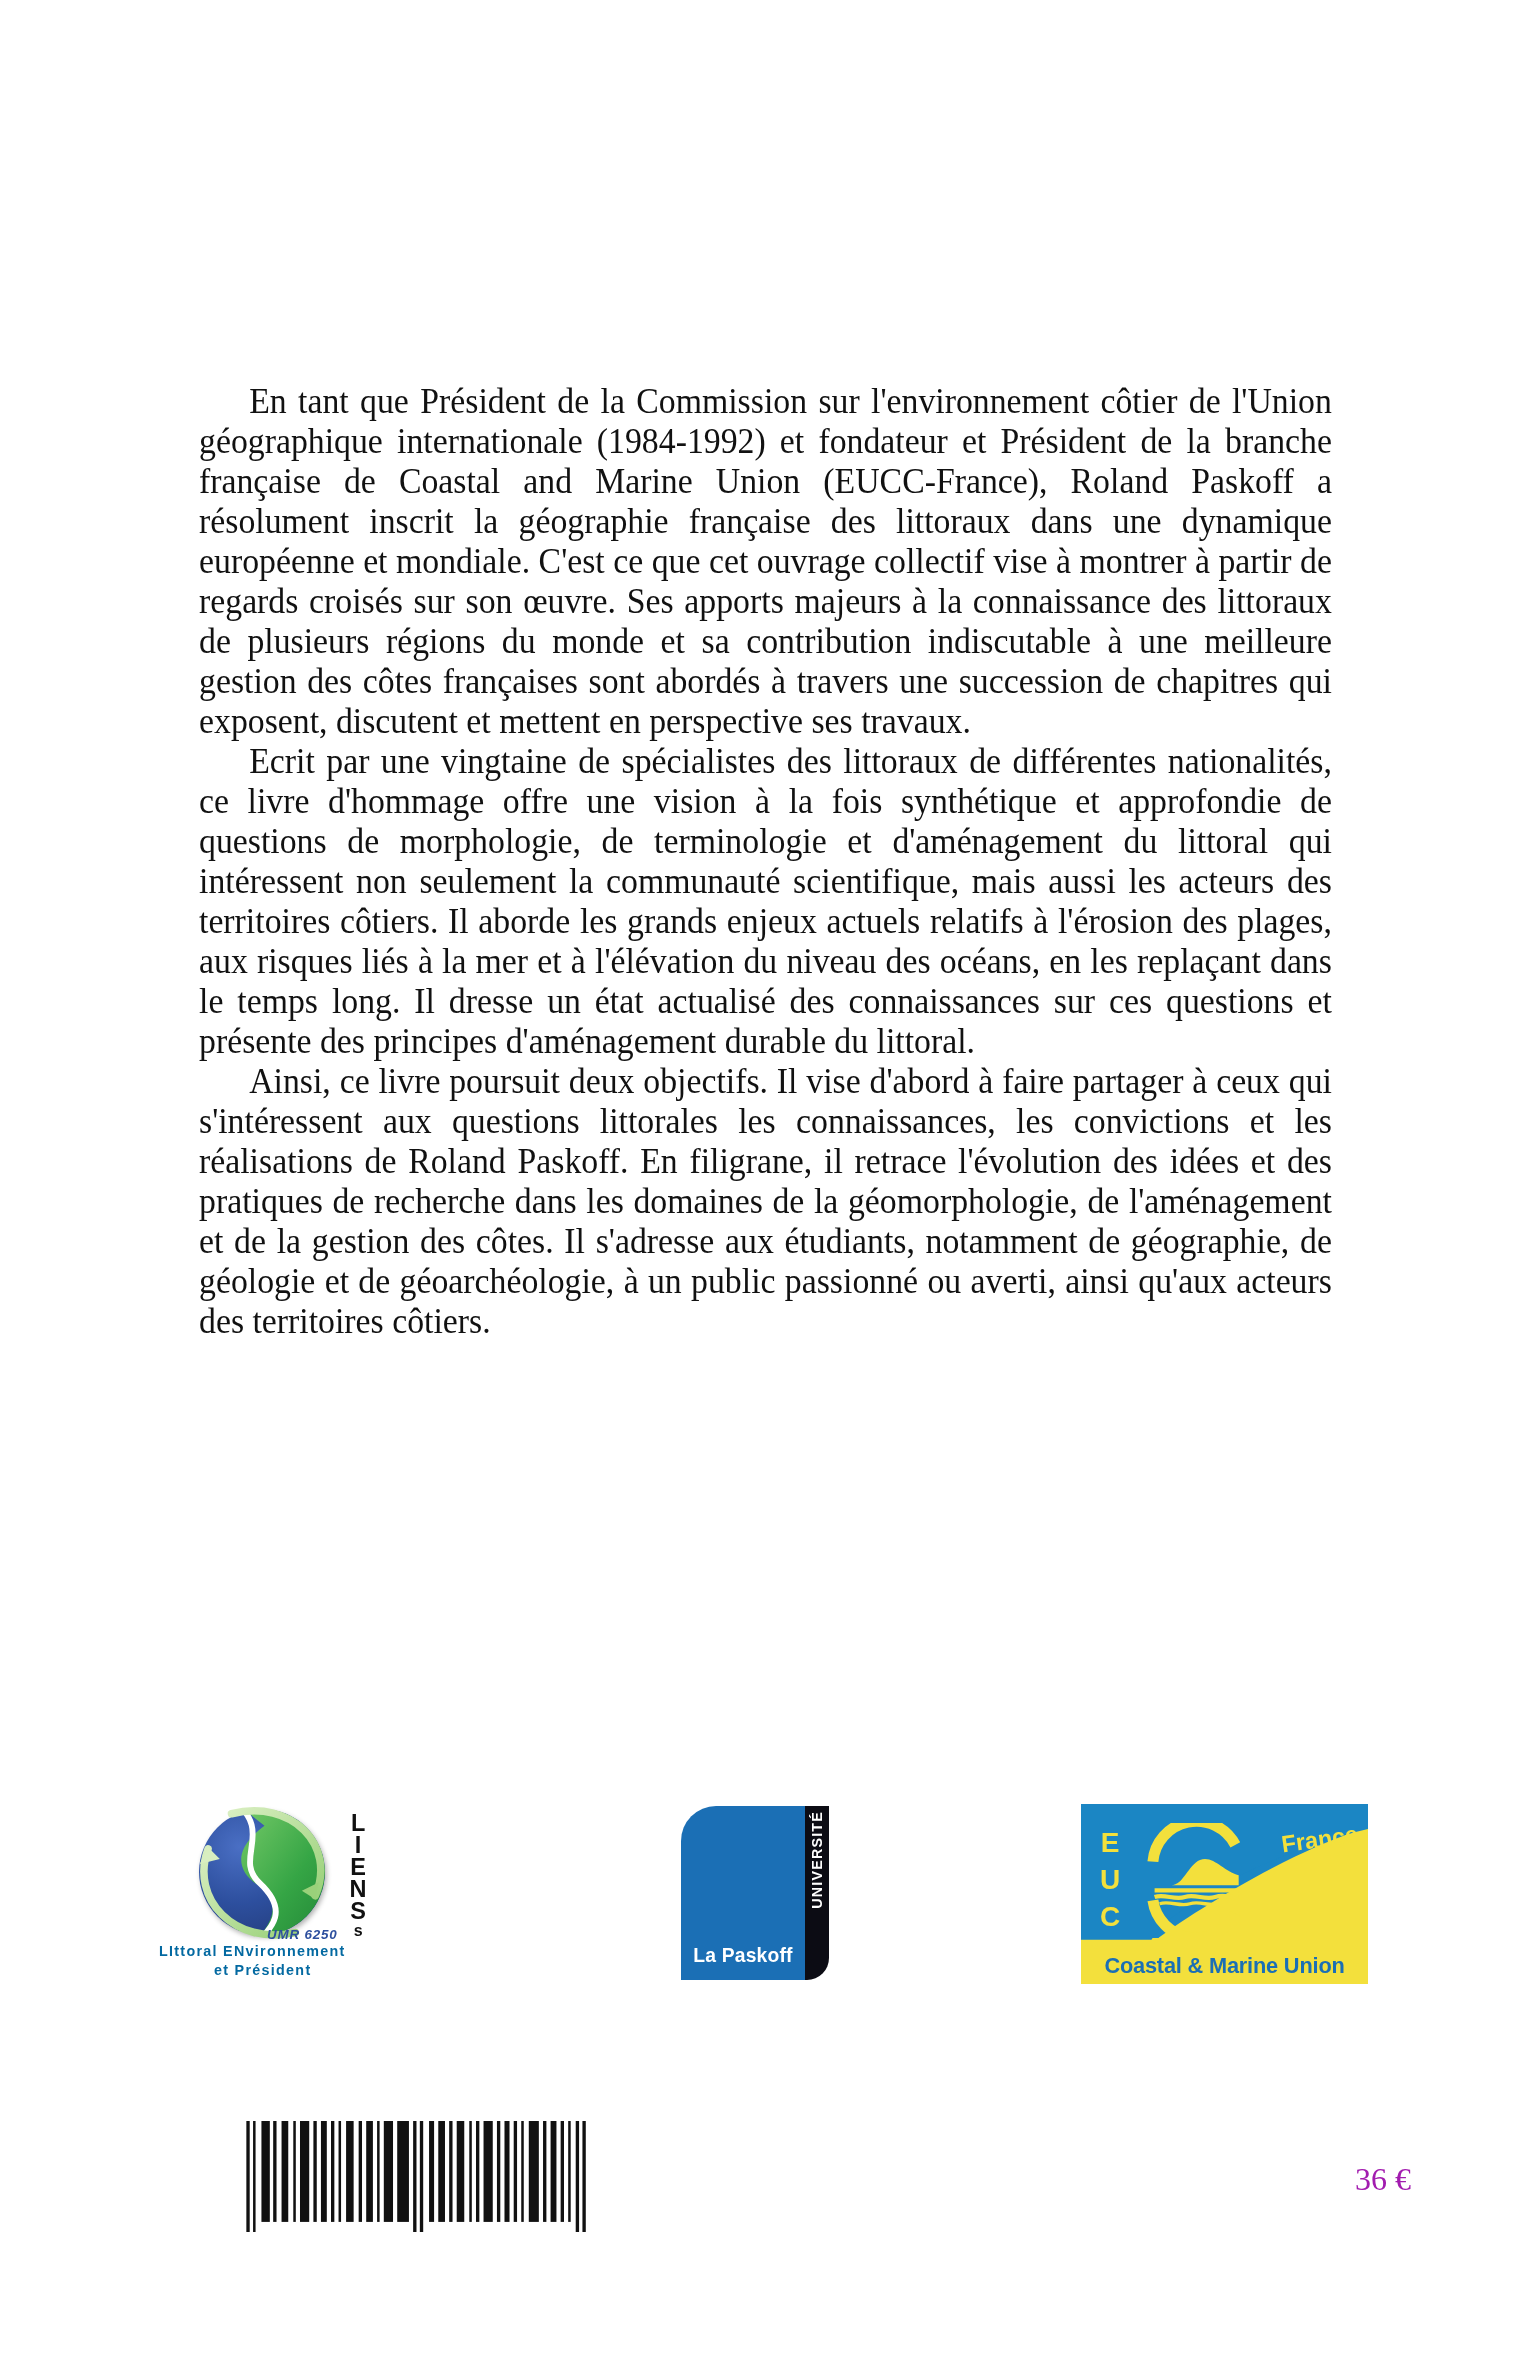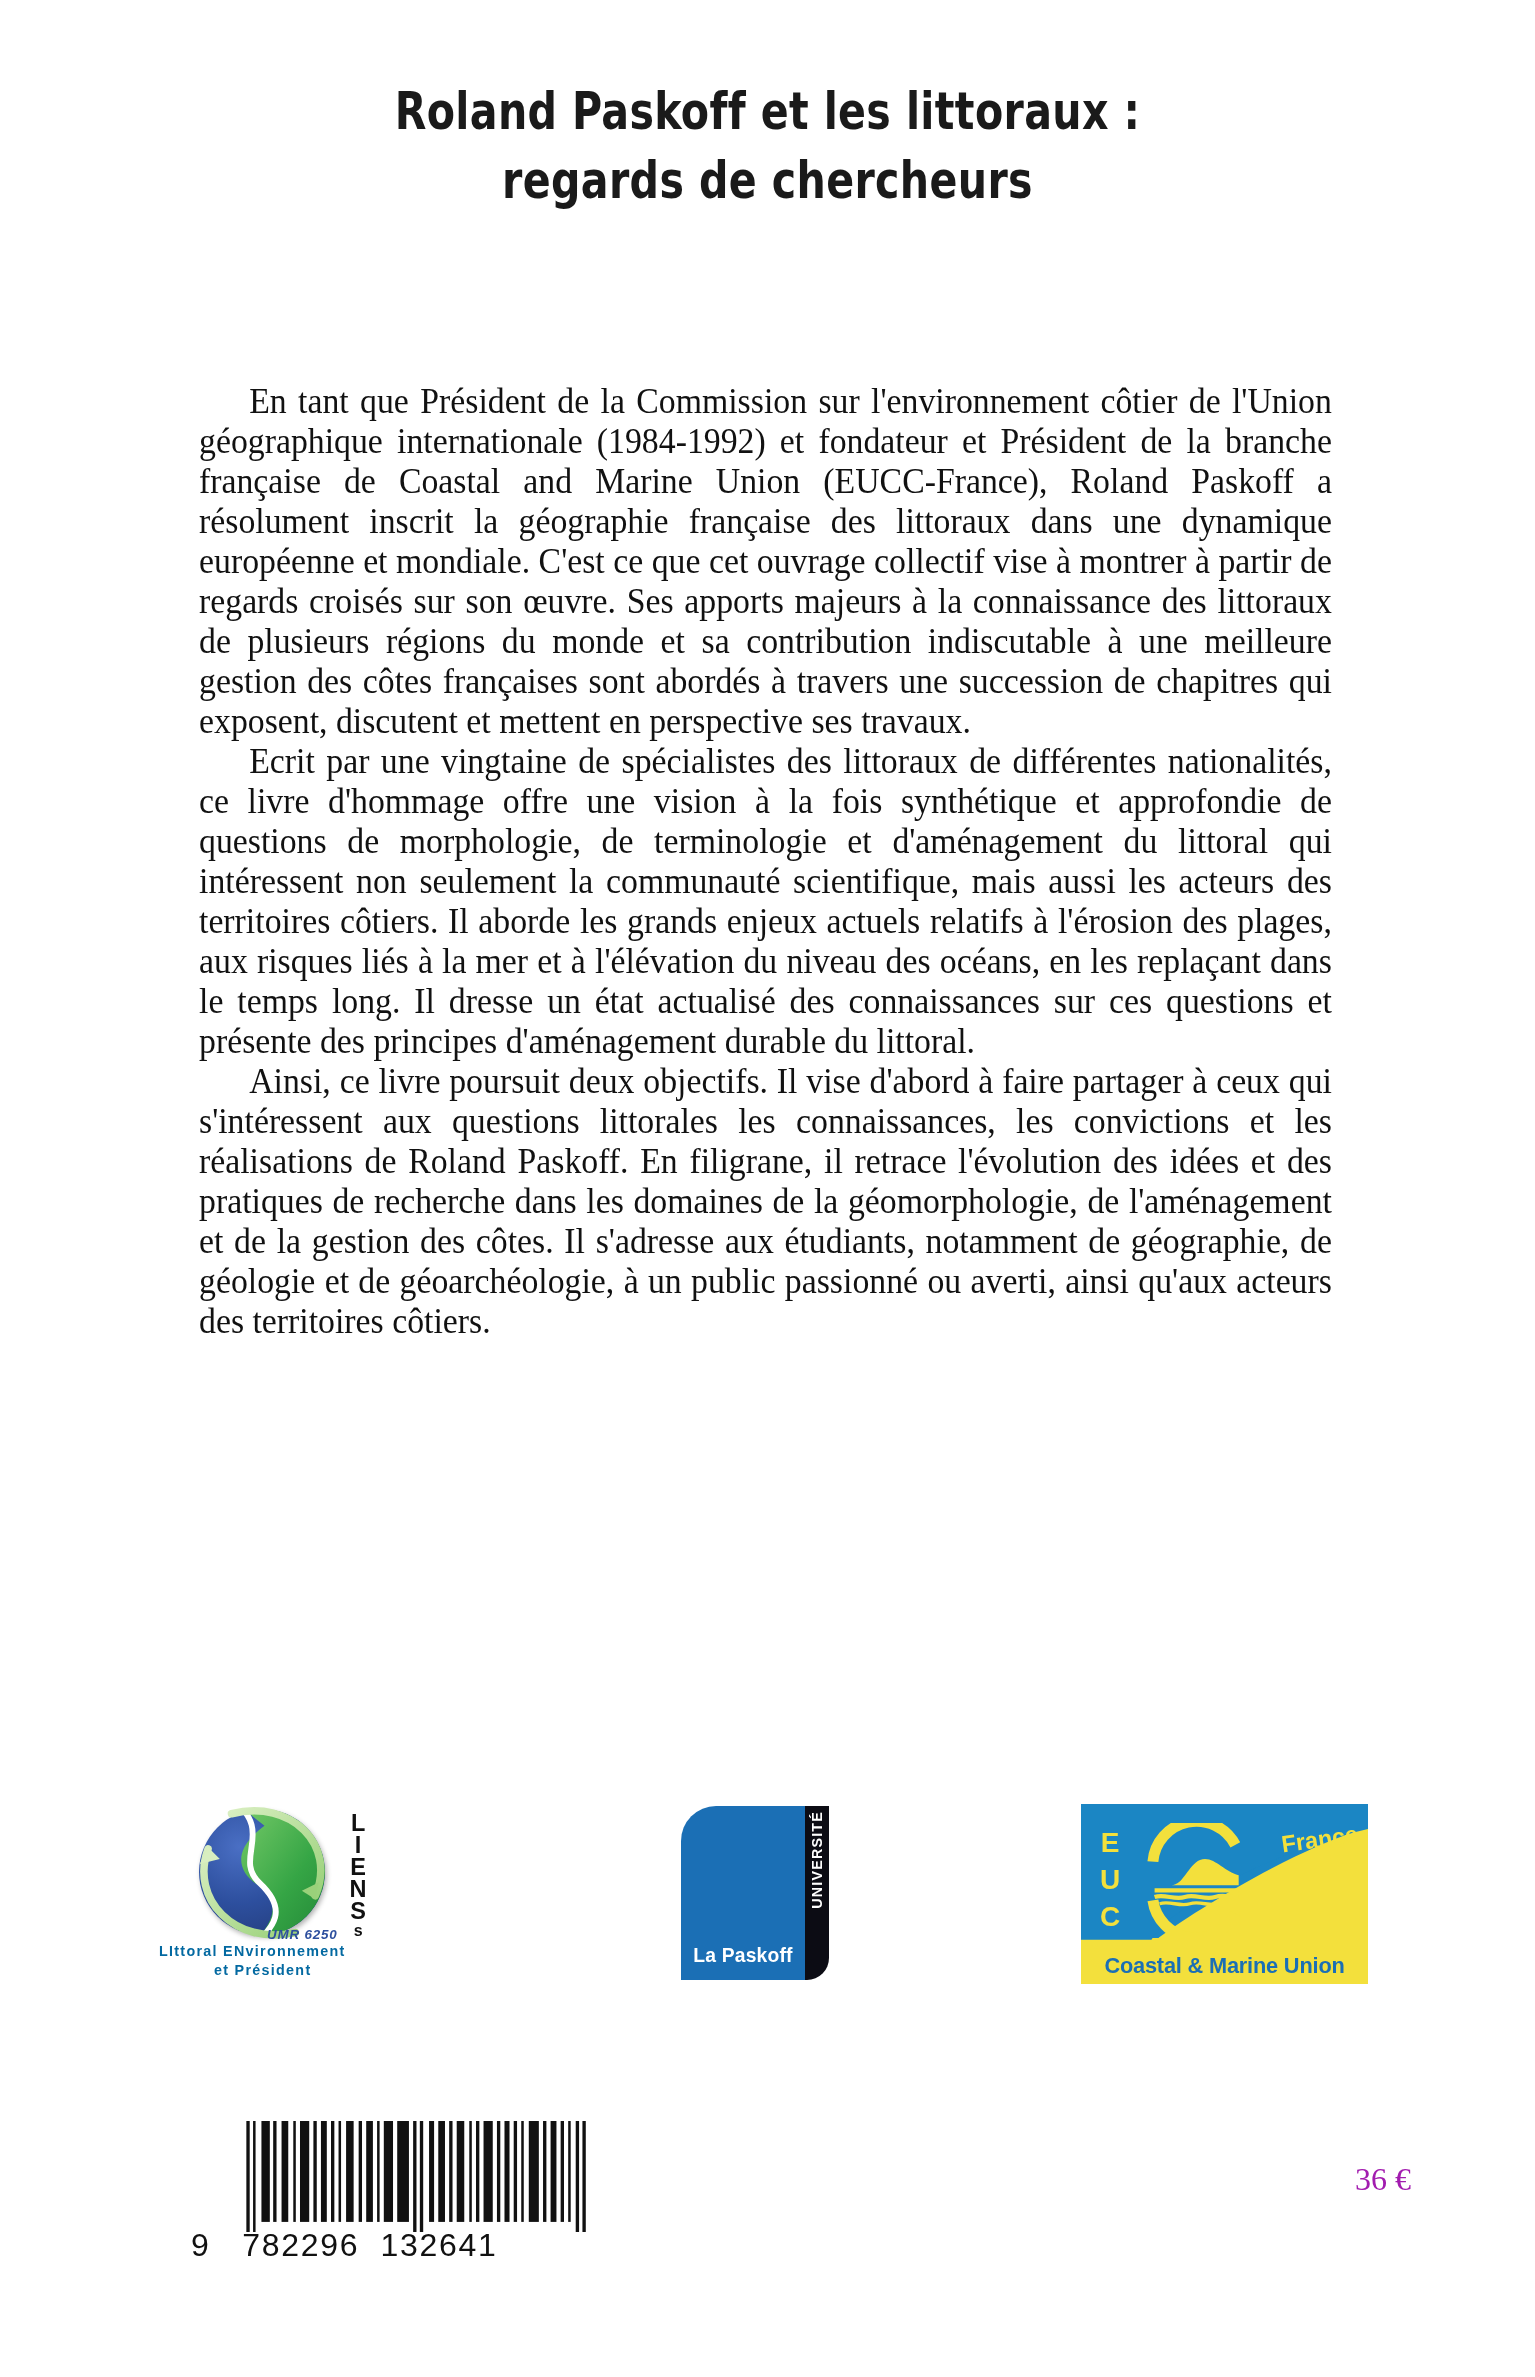--- a/index.html
+++ b/index.html
@@ -320,24 +320,20 @@
     font-size: 32px;
     line-height: 47px;
     color: #a21caf;
   }
 </style>
 </head>
 <body>
 
 <div id="page">
 
-  <div class="title-block">
-    <div class="title-line">Roland Paskoff et les littoraux :</div>
-    <div class="title-line">regards de chercheurs</div>
-  </div>
 
   <div class="blurb">
     <p>En tant que Président de la Commission sur l'environnement côtier de l'Union géographique internationale (1984-1992) et fondateur et Président de la branche française de Coastal and Marine Union (EUCC-France), Roland Paskoff a résolument inscrit la géographie française des littoraux dans une dynamique européenne et mondiale. C'est ce que cet ouvrage collectif vise à montrer à partir de regards croisés sur son œuvre. Ses apports majeurs à la connaissance des littoraux de plusieurs régions du monde et sa contribution indiscutable à une meilleure gestion des côtes françaises sont abordés à travers une succession de chapitres qui exposent, discutent et mettent en perspective ses travaux.</p>
     <p>Ecrit par une vingtaine de spécialistes des littoraux de différentes nationalités, ce livre d'hommage offre une vision à la fois synthétique et approfondie de questions de morphologie, de terminologie et d'aménagement du littoral qui intéressent non seulement la communauté scientifique, mais aussi les acteurs des territoires côtiers. Il aborde les grands enjeux actuels relatifs à l'érosion des plages, aux risques liés à la mer et à l'élévation du niveau des océans, en les replaçant dans le temps long. Il dresse un état actualisé des connaissances sur ces questions et présente des principes d'aménagement durable du littoral.</p>
     <p>Ainsi, ce livre poursuit deux objectifs. Il vise d'abord à faire partager à ceux qui s'intéressent aux questions littorales les connaissances, les convictions et les réalisations de Roland Paskoff. En filigrane, il retrace l'évolution des idées et des pratiques de recherche dans les domaines de la géomorphologie, de l'aménagement et de la gestion des côtes. Il s'adresse aux étudiants, notamment de géographie, de géologie et de géoarchéologie, à un public passionné ou averti, ainsi qu'aux acteurs des territoires côtiers.</p>
   </div>
 
   <div class="logo-row">
 
     <div class="liens-logo">
@@ -459,21 +455,20 @@
         <rect x="332" y="0" width="3" height="120"></rect>
         <rect x="341" y="0" width="12" height="120"></rect>
         <rect x="358" y="0" width="4" height="120"></rect>
         <rect x="367" y="0" width="7" height="120"></rect>
         <rect x="379" y="0" width="4" height="120"></rect>
         <rect x="388" y="0" width="3" height="120"></rect>
         <rect x="397" y="0" width="4" height="132"></rect>
         <rect x="405" y="0" width="4" height="132"></rect>
       </g>
     </svg>
-    <div class="barcode-digits">9   782296  132641</div>
   </div>
 
   <div class="isbn-block">
     <div class="price-line">36 €</div>
   </div>
 
 </div>
 
 
 </body></html>

